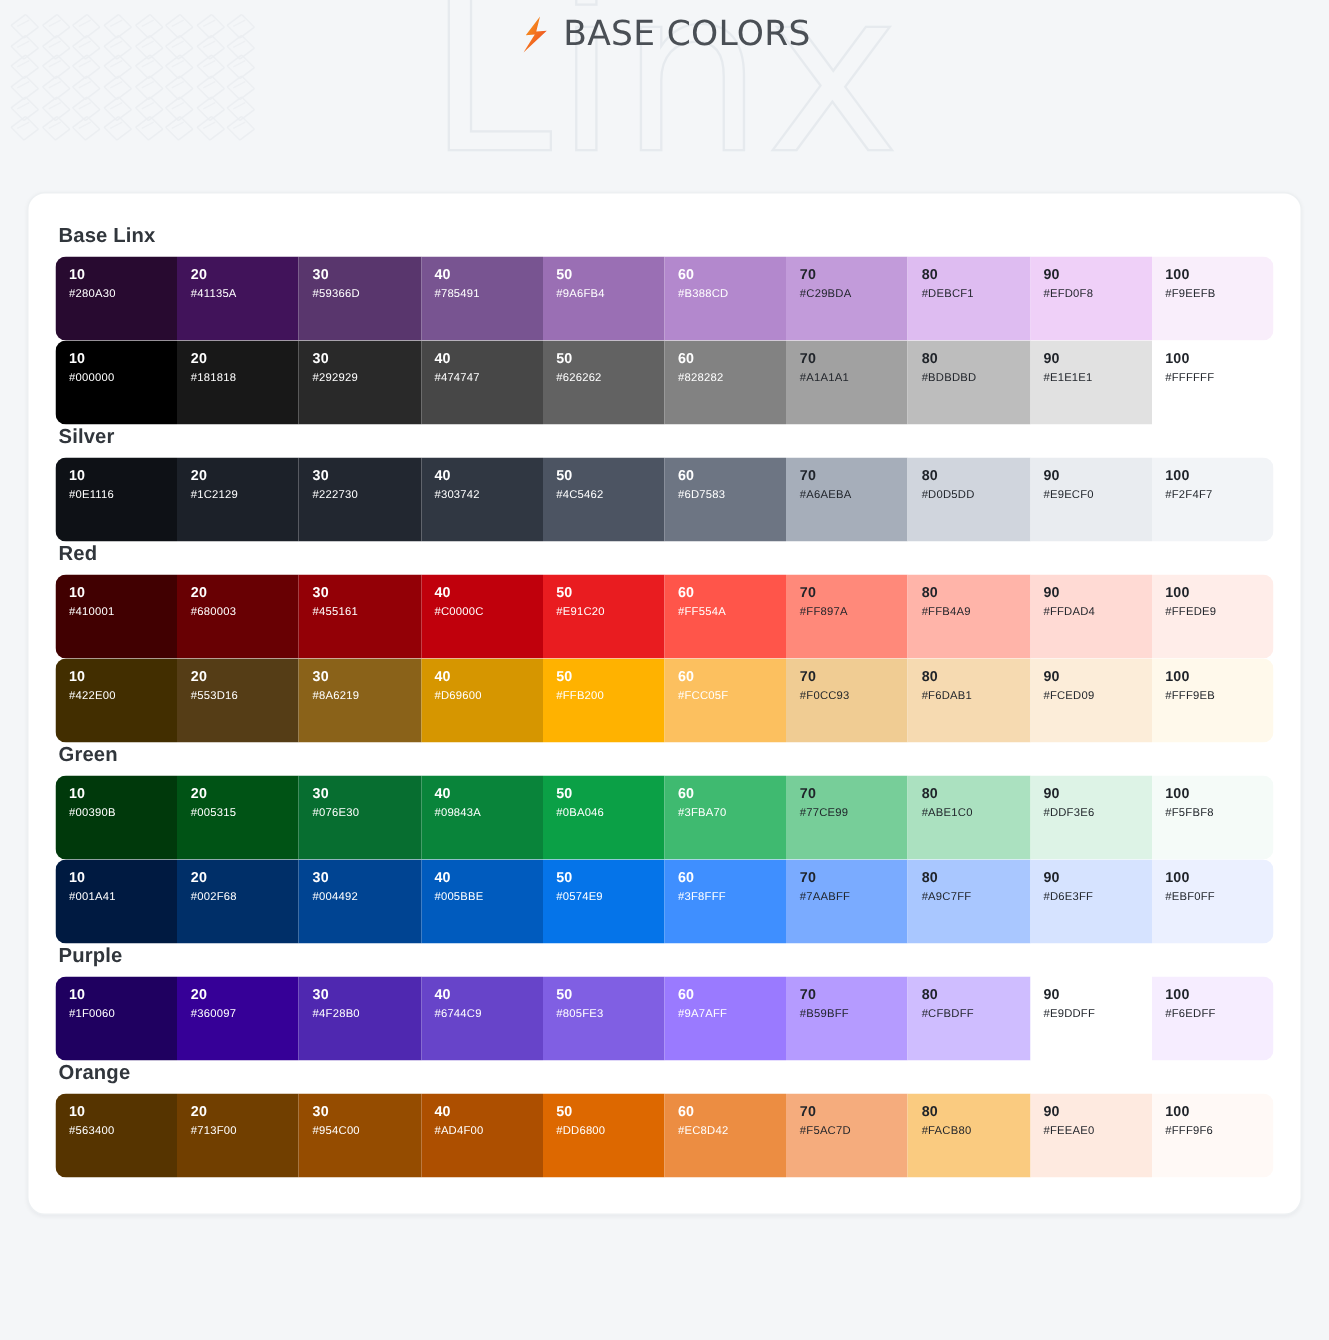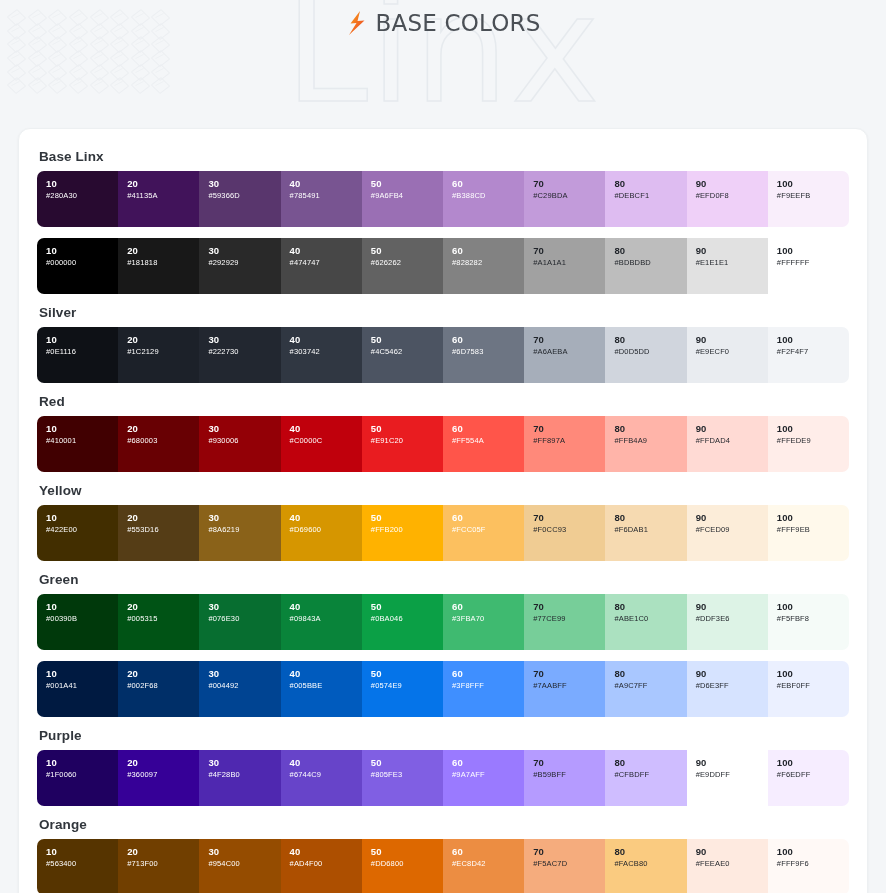--- a/index.html
+++ b/index.html
@@ -97,21 +97,21 @@
     left: 18px;
     top: 128px;
     width: 850px;
     background: #ffffff;
     border-radius: 12px;
     border: 1px solid #edf0f2;
     box-shadow: 0 1px 3px rgba(16,24,40,0.05);
     padding: 20px 18px 14px 18px;
   }
 
-  .group { margin-bottom: 11px; }
+  .group { }
   .group:last-child { margin-bottom: 10px; }
 
   .group-label {
     font-size: 13.5px;
     font-weight: 700;
     color: #31363c;
     margin: 0 0 7px 2px;
     letter-spacing: 0.1px;
   }
 
@@ -360,21 +360,21 @@
         <div class="swatch on-dark" style="background: rgb(65, 0, 1);">
           <div class="step">10</div>
           <div class="hex">#410001</div>
         </div>
         <div class="swatch on-dark" style="background: rgb(104, 0, 3);">
           <div class="step">20</div>
           <div class="hex">#680003</div>
         </div>
         <div class="swatch on-dark" style="background: rgb(147, 0, 6);">
           <div class="step">30</div>
-          <div class="hex">#930006</div>
+          <div class="hex">#455161</div>
         </div>
         <div class="swatch on-dark" style="background: rgb(192, 0, 12);">
           <div class="step">40</div>
           <div class="hex">#C0000C</div>
         </div>
         <div class="swatch on-dark" style="background: rgb(233, 28, 32);">
           <div class="step">50</div>
           <div class="hex">#E91C20</div>
         </div>
         <div class="swatch on-dark" style="background: rgb(255, 85, 74);">
@@ -393,21 +393,20 @@
           <div class="step">90</div>
           <div class="hex">#FFDAD4</div>
         </div>
         <div class="swatch on-light" style="background: rgb(255, 237, 233);">
           <div class="step">100</div>
           <div class="hex">#FFEDE9</div>
         </div>
       </div>
     </div>
     <div class="group">
-      <div class="group-label">Yellow</div>
       <div class="ramp">
         <div class="swatch on-dark" style="background: rgb(66, 46, 0);">
           <div class="step">10</div>
           <div class="hex">#422E00</div>
         </div>
         <div class="swatch on-dark" style="background: rgb(85, 61, 22);">
           <div class="step">20</div>
           <div class="hex">#553D16</div>
         </div>
         <div class="swatch on-dark" style="background: rgb(138, 98, 25);">

